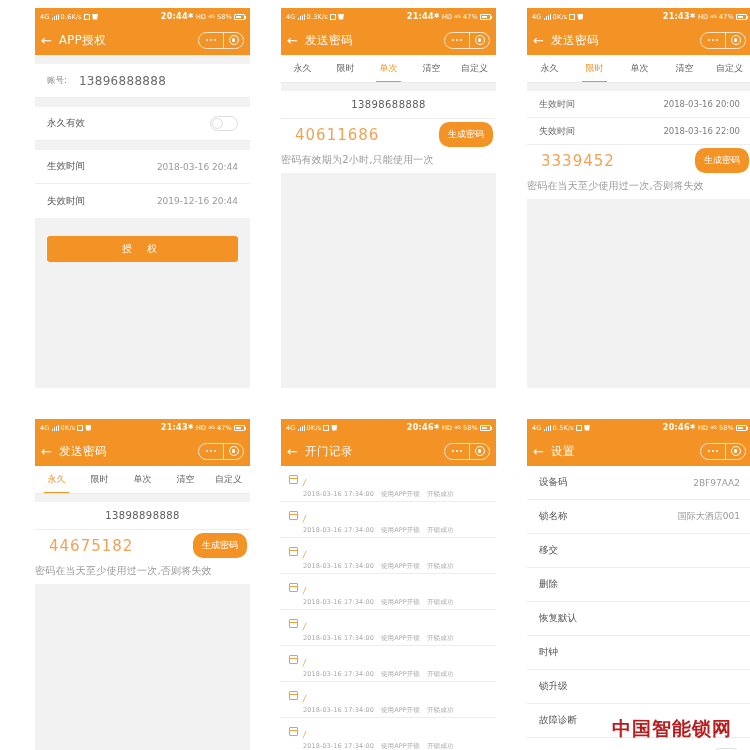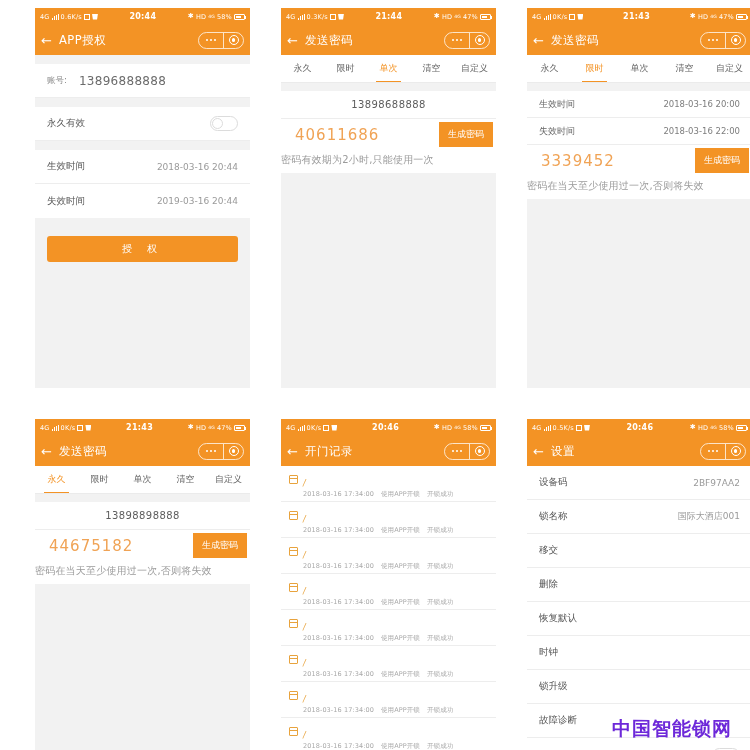--- a/index.html
+++ b/index.html
@@ -26,21 +26,21 @@
     overflow:hidden;
   }
   
   .statusbar{
     height:17px;background:#F39325;color:#fff;
     display:flex;align-items:center;
     font-size:6.5px;letter-spacing:.2px;
     padding:0 5px;box-sizing:border-box;
   }
   .sb-left{display:flex;align-items:center;gap:2px;flex:0 0 auto;}
-  .sb-mid{flex:1;text-align:center;font-size:8px;font-weight:bold;letter-spacing:.3px;}
+  .sb-mid{flex:1;text-align:right;font-size:8px;font-weight:bold;letter-spacing:.3px;}
   .sb-right{display:flex;align-items:center;gap:2px;flex:0 0 auto;}
   .sup{font-size:4.5px;vertical-align:super;}
   .bars{display:inline-block;width:7px;height:6px;position:relative;}
   .bars i{position:absolute;bottom:0;width:1px;background:#fff;}
   .bars i:nth-child(1){left:0;height:2px;}
   .bars i:nth-child(2){left:2px;height:3.5px;}
   .bars i:nth-child(3){left:4px;height:5px;}
   .bars i:nth-child(4){left:6px;height:6px;}
   .sq{display:inline-block;width:6px;height:6px;border:1px solid #fff;box-sizing:border-box;}
   .cup{display:inline-block;width:6px;height:6px;background:#fff;
@@ -130,21 +130,21 @@
     border-bottom:1px solid #ededed;
   }
   .code-line{
     display:flex;align-items:center;justify-content:space-between;
     height:31px;padding-left:14px;
   }
   .code-val{font-size:15px;color:#F0A355;letter-spacing:1px;}
   .btn-gen{
     background:#F39325;color:#fff;font-size:9px;
     padding:0 9px;height:25px;display:flex;align-items:center;
-    justify-content:center;margin-right:3px;border-radius:0;cursor:pointer;
+    justify-content:center;margin-right:3px;border-radius:10px;cursor:pointer;
   }
   .hint{
     font-size:10px;color:#9b9b9b;
     padding:3px 0 6px;background:#fff;letter-spacing:.2px;
   }
   .kv-row{
     display:flex;align-items:center;justify-content:space-between;
     height:27px;padding:0 12px;border-bottom:1px solid #ededed;box-sizing:border-box;
   }
   .kv-row .k{font-size:9px;color:#666;}
@@ -163,21 +163,21 @@
   .cal-icon::before{
     content:"";position:absolute;left:-1.2px;right:-1.2px;top:1.6px;height:1.2px;background:#E8A33D;
   }
   .rec-body{flex:1;}
   .rec-slash{font-size:8px;color:#E8A33D;line-height:8px;font-style:italic;}
   .rec-text{font-size:6.5px;color:#a8a8a8;white-space:nowrap;letter-spacing:.1px;}
   .rec-text .sp{display:inline-block;width:7px;}
   
   .watermark{
     position:absolute;right:18px;bottom:8px;
-    font-size:19px;font-weight:bold;color:#6d28d9;
+    font-size:19px;font-weight:bold;color:#b91c1c;
     letter-spacing:1px;user-select:none;text-align:center;
   }
 </style>
 </head>
 <body>
 
 <div class="grid">
 
   <div class="phone">
     <div class="statusbar">
@@ -231,21 +231,21 @@
             <i></i>
           </span>
       </div>
       <div class="gap"></div>
       <div class="row">
         <span class="label">生效时间</span>
         <span class="value">2018-03-16  20:44</span>
       </div>
       <div class="row sep">
         <span class="label">失效时间</span>
-        <span class="value">2019-03-16  20:44</span>
+        <span class="value">2019-12-16  20:44</span>
       </div>
     </div>
     <div class="btn-wrap">
       <div class="btn-primary">授 权</div>
     </div>
   </div>
 
   <div class="phone">
     <div class="statusbar">
       <div class="sb-left">

